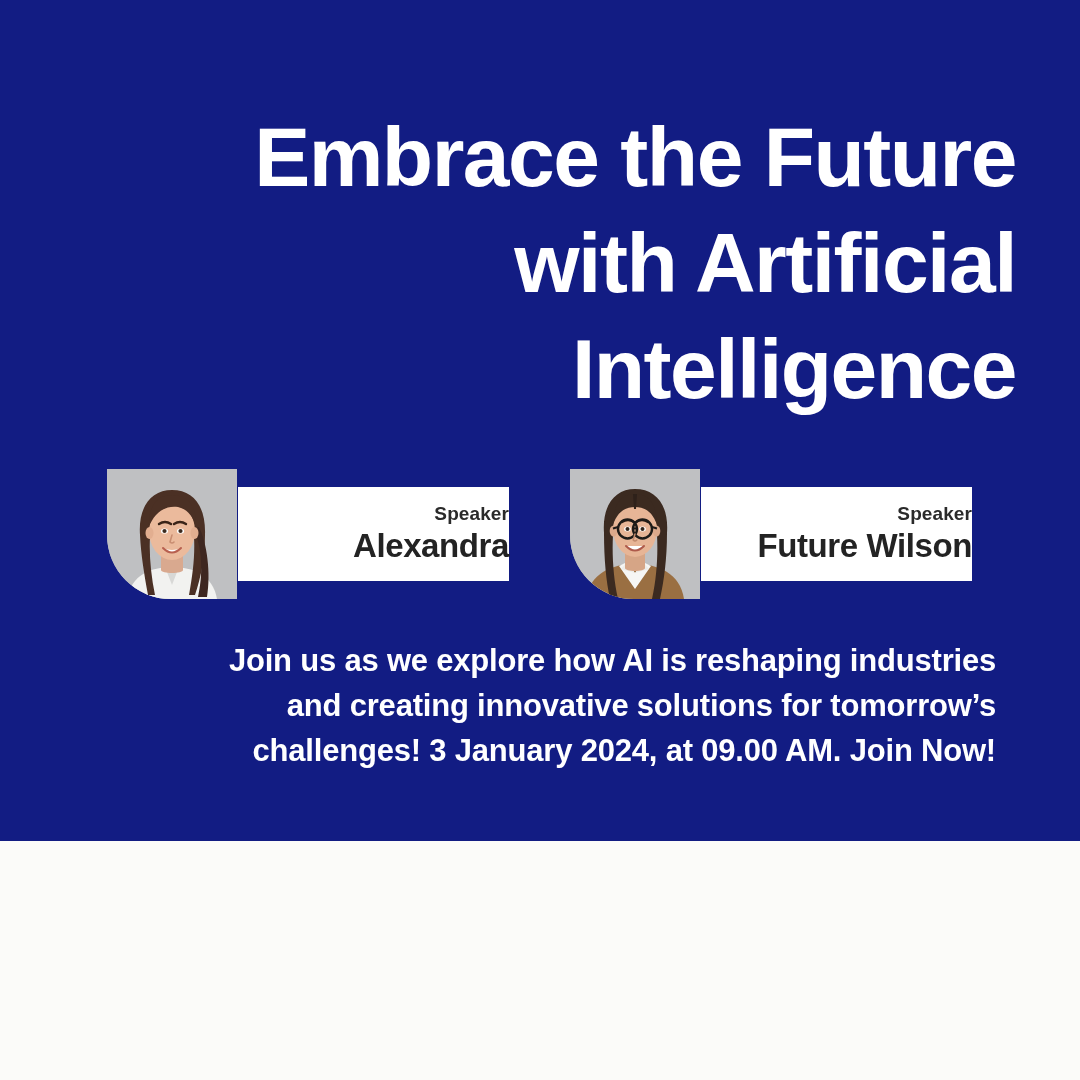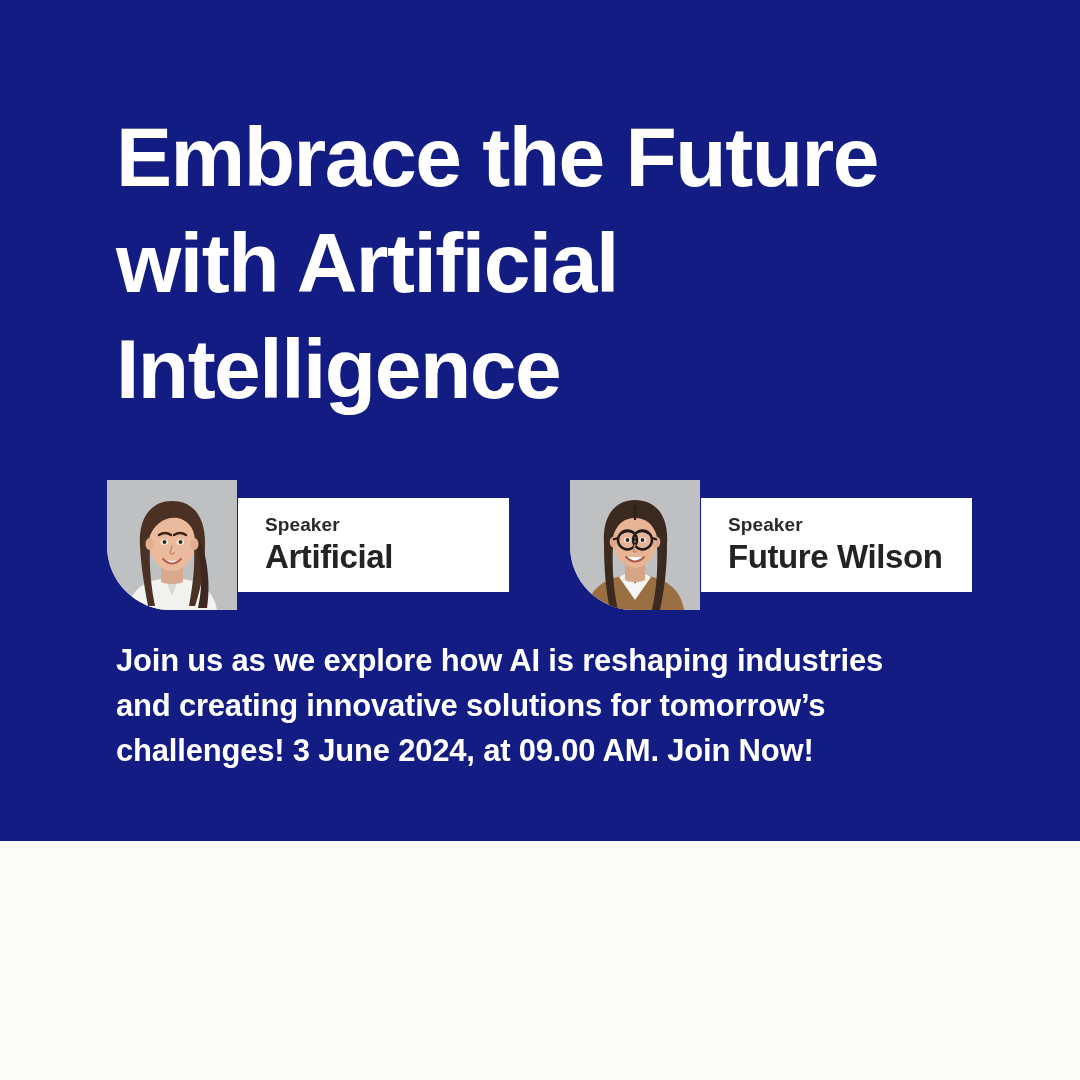--- a/index.html
+++ b/index.html
@@ -12,20 +12,21 @@
     overflow: hidden;
     font-family: "Liberation Sans", sans-serif;
     background: #FBFBF9;
   }
 
   #poster {
     position: relative;
     width: 1080px;
     height: 1080px;
     background: #FBFBF9;
+    text-align: right;
   }
 
   
   .hero {
     position: absolute;
     left: 0;
     top: 0;
     width: 1080px;
     height: 841px;
     background: #121C83;
@@ -49,21 +50,21 @@
   .speaker-row {
     position: absolute;
     left: 0;
     top: 468px;
     width: 1080px;
     height: 130px;
   }
 
   .speaker-card {
     position: absolute;
-    top: 12px;
+    top: 1px;
     height: 130px;
   }
   .speaker-card.one  { left: 107px; width: 402px; }
   .speaker-card.two  { left: 570px; width: 402px; }
 
   .speaker-photo {
     position: absolute;
     left: 0;
     top: 0;
     width: 130px;
@@ -171,21 +172,21 @@
             <circle cx="73.5" cy="62" r="2.1" fill="#3A2A1E"></circle>
 
             <path d="M65 66 L63 73 Q65 75 67 73" stroke="#C98E72" stroke-width="1.6" fill="none" stroke-linecap="round"></path>
 
             <path d="M56 79 Q65 87 74 79 Q65 83 56 79 Z" fill="#FFFFFF"></path>
             <path d="M56 79 Q65 88 74 79" stroke="#B8604F" stroke-width="2" fill="none" stroke-linecap="round"></path>
           </svg>
         </div>
         <div class="speaker-panel">
           <div class="speaker-role">Speaker</div>
-          <div class="speaker-name">Artificial</div>
+          <div class="speaker-name">Alexandra</div>
         </div>
       </div>
 
       <div class="speaker-card two">
         <div class="speaker-photo">
           <svg class="portrait" viewBox="0 0 130 130" preserveAspectRatio="xMidYMid slice" aria-hidden="true">
             <rect x="0" y="0" width="130" height="130" fill="#BFC0C2"></rect>
 
             <path d="M16 130 C20 104 42 95 65 95 C88 95 110 104 114 130 Z" fill="#9A6F42"></path>
 
@@ -228,21 +229,21 @@
         <div class="speaker-panel">
           <div class="speaker-role">Speaker</div>
           <div class="speaker-name">Future Wilson</div>
         </div>
       </div>
 
     </div>
 
     <div class="body-copy">Join us as we explore how AI is reshaping industries
 and creating innovative solutions for tomorrow’s
-challenges! 3 June 2024, at 09.00 AM. Join Now!</div>
+challenges! 3 January 2024, at 09.00 AM. Join Now!</div>
   </div>
 
   <div class="footer">
 
     
 
     
 
     
   </div>

